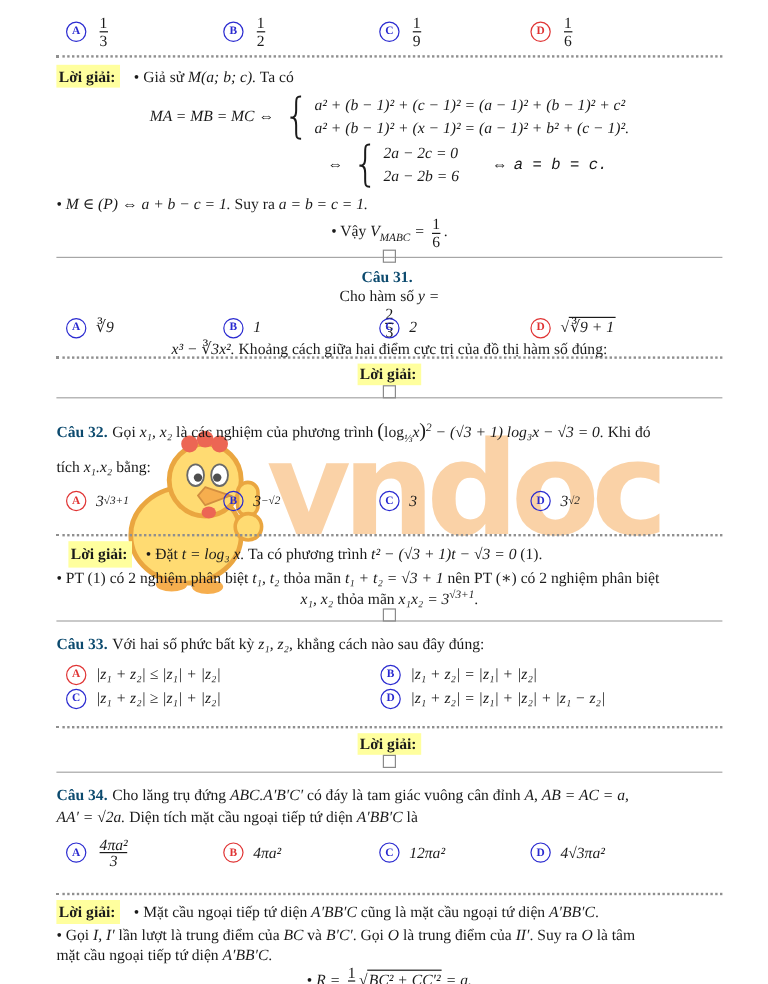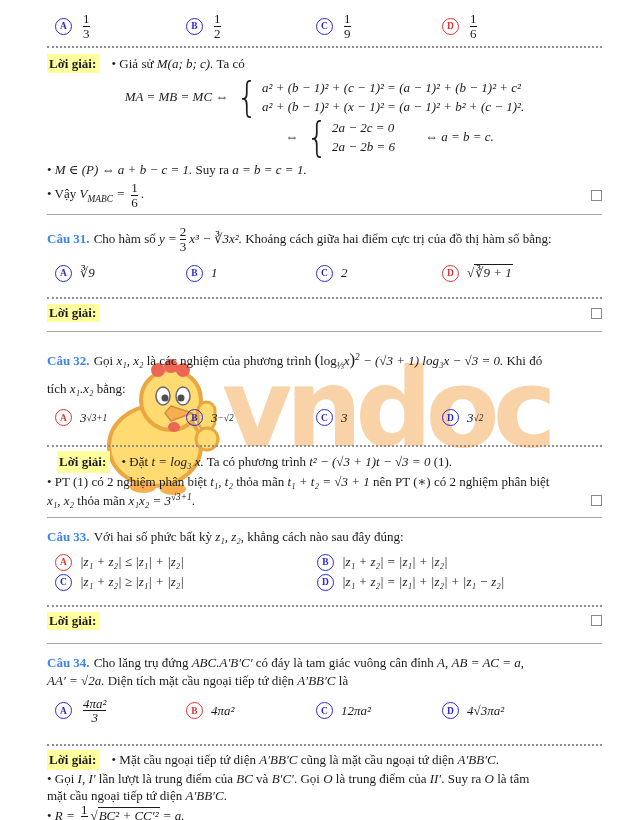--- a/index.html
+++ b/index.html
@@ -1,20 +1,20 @@
 <!DOCTYPE html>
 <html><head>
 <meta charset="utf-8">
 <style>
   html,body{margin:0;padding:0;background:#fff;}
   body{width:640px;height:820px;overflow:hidden;position:relative;
        font-family:"Liberation Serif","DejaVu Serif",serif;font-size:13px;color:#1a1a1a;}
   .content{position:relative;z-index:2;padding:0 38px 0 47px;}
   .m{font-style:italic;}
-  b.qlabel{color:#3b82f6;font-weight:bold;margin-right:4px;}
+  b.qlabel{color:#0c4a6e;font-weight:bold;margin-right:4px;}
   .line{line-height:17px;margin:0;}
   
   .sol-label{background:#ffff9e;font-weight:bold;padding:1px 4px 1px 2px;display:inline-block;}
   
   .dotted{border-top:2px dotted #8f8f8f;height:0;}
   .rule{border-top:1.5px solid #a6a6a6;height:0;}
   
   .optrow{display:grid;grid-template-columns:131px 130px 126px 1fr;padding-left:8px;align-items:center;}
   .optrow2{display:grid;grid-template-columns:262px 1fr;padding-left:8px;row-gap:3px;}
   .opt{display:flex;align-items:center;white-space:nowrap;}
@@ -30,25 +30,25 @@
   
   .rad{white-space:nowrap;font-style:italic;}
   .rad .rbar{border-top:1px solid #1a1a1a;padding:0 1px;}
   
   .eqwrap{text-align:center;}
   .eqrow{display:flex;justify-content:center;align-items:center;font-style:italic;}
   .eqrow .lb{font-family:"DejaVu Sans",sans-serif;font-weight:300;font-size:34px;
              transform:scaleY(1.18);margin:0 4px 0 8px;font-style:normal;}
   .clines{display:inline-flex;flex-direction:column;text-align:left;}
   .clines>span{display:block;line-height:19px;}
-  .gapL{margin-left:30px;}
+  .gapL{margin-left:30px;font-family:Liberation Mono, monospace;}
   sup,sub{font-size:0.72em;font-style:italic;}
   .bullet::before{content:"• ";font-style:normal;}
   .qed{width:9px;height:9px;border:1.2px solid #8a8a8a;display:inline-block;flex:none;}
-  .flexline{display:flex;align-items:center;}
+  .flexline{display:flex;align-items:center;flex-direction:column;}
   .flexline .sp{flex:1;}
   .bigp{font-size:1.3em;}
   
   .wm{position:absolute;z-index:1;left:0;top:0;width:507px;height:820px;pointer-events:none;}
   .wm-chick{position:absolute;left:95px;top:356px;opacity:.8;}
   .wm-text{position:absolute;left:222px;top:346px;font:bold 108px "DejaVu Sans",sans-serif;
            letter-spacing:-7px;color:rgba(245,166,80,0.5);}
   .mt2{margin-top:2px;}.mt4{margin-top:4px;}.mt6{margin-top:6px;}.mt8{margin-top:8px;}
   .mt10{margin-top:10px;}.mt12{margin-top:12px;}.mt14{margin-top:14px;}.mt16{margin-top:16px;}
 </style>
@@ -148,21 +148,21 @@
   </section>
 
   <section>
     <div class="flexline mt8" style="height:32px;">
       <b class="qlabel">Câu 31.</b>
       <span><span>Cho hàm số </span><span class="m">y = </span></span>
       <span class="frac up">
           <span class="fn">2</span>
           <span class="fd">3</span>
         </span>
-      <span><span class="m">x³ − ∛3x².</span><span> Khoảng cách giữa hai điểm cực trị của đồ thị hàm số bằng:</span></span>
+      <span><span class="m">x³ − ∛3x².</span><span> Khoảng cách giữa hai điểm cực trị của đồ thị hàm số đúng:</span></span>
     </div>
     <div class="optrow mt6" style="height:24px;">
       <span class="opt">
           <span class="circ">A</span>
           <span class="m">∛9</span>
         </span>
       <span class="opt">
           <span class="circ">B</span>
           <span class="m">1</span>
         </span>

